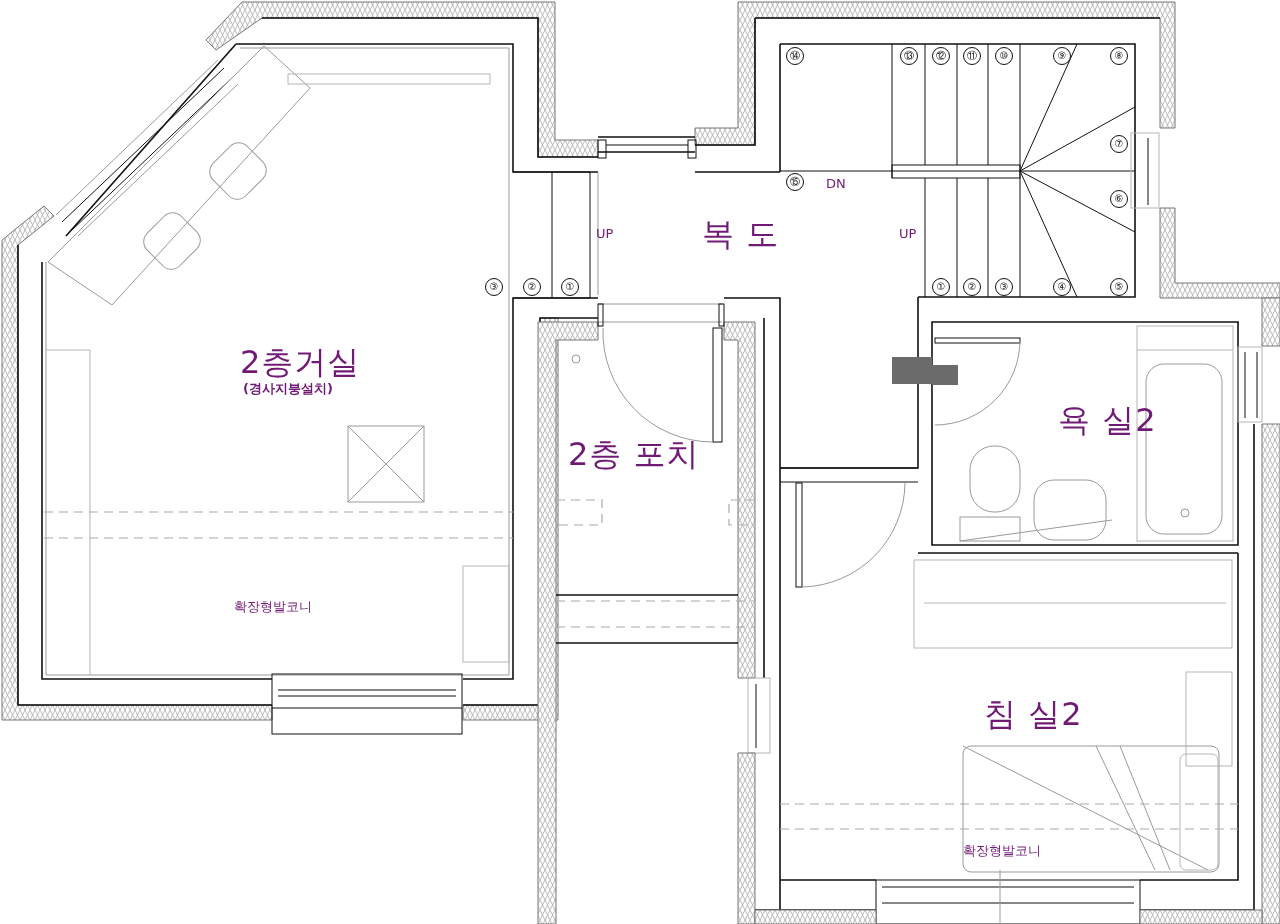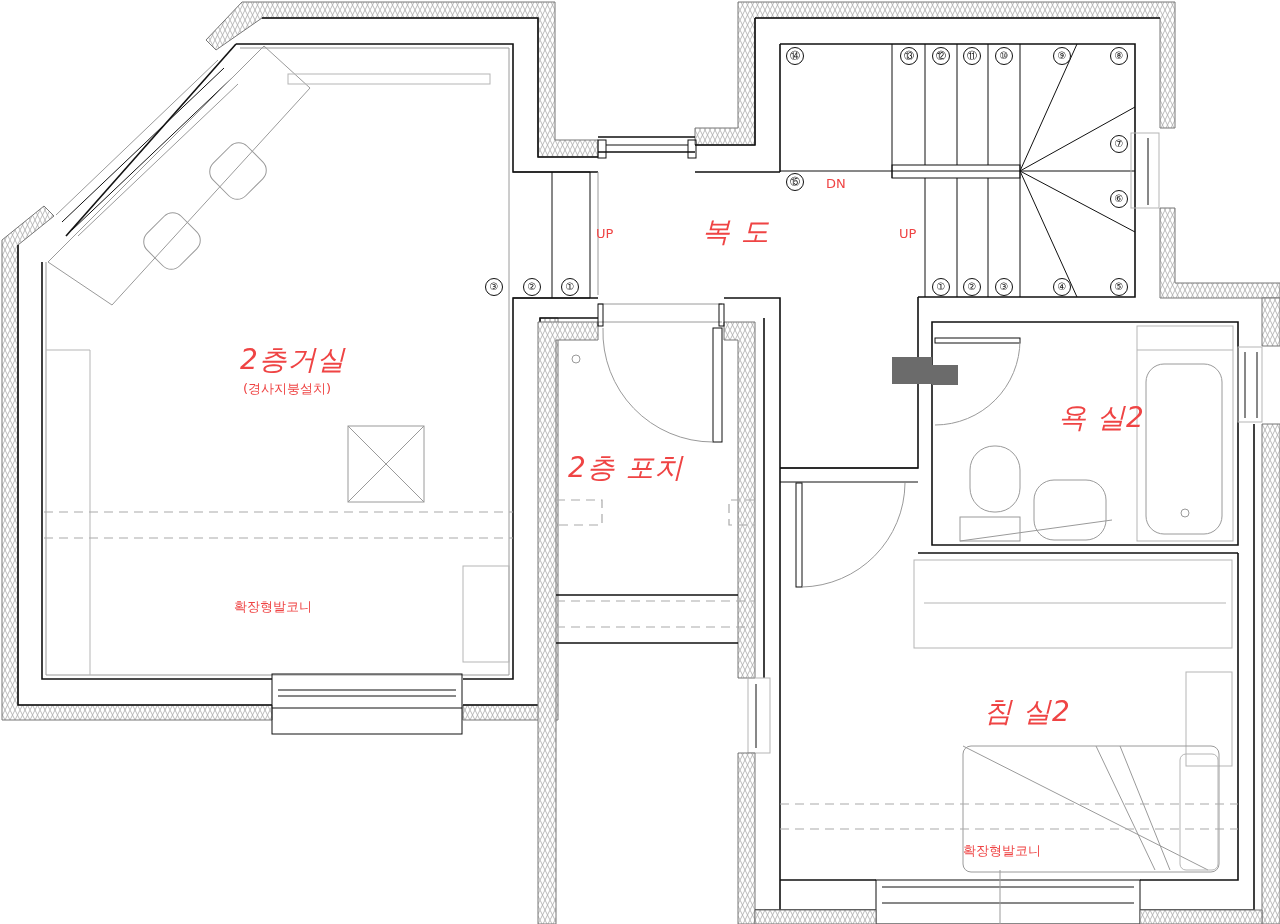--- a/index.html
+++ b/index.html
@@ -4,22 +4,22 @@
 <style>
   html, body { margin: 0; padding: 0; background: #ffffff; }
   body { width: 1280px; height: 924px; overflow: hidden; position: relative; font-family: "DejaVu Sans", sans-serif; }
   #plan { position: absolute; left: 0; top: 0; width: 1280px; height: 924px; }
   .wall { fill: none; stroke: #111; stroke-width: 1.6; }
   .thin { fill: none; stroke: #111; stroke-width: 1; }
   .gray { fill: none; stroke: #9a9a9a; stroke-width: 1; }
   .lgray { fill: none; stroke: #b5b5b5; stroke-width: 1; }
   .dash { fill: none; stroke: #aaa; stroke-width: 1.2; stroke-dasharray: 9 6; }
   .insul { fill: url(#insul); stroke: #777; stroke-width: 1; }
-  .label { position: absolute; color: #ef4444; white-space: nowrap; font-family: "DejaVu Sans", sans-serif; line-height: 1; }
-  .lg { font-size: 28px; letter-spacing: 1px; font-style: italic; }
+  .label { position: absolute; color: #701a75; white-space: nowrap; font-family: "DejaVu Sans", sans-serif; line-height: 1; }
+  .lg { font-size: 32px; letter-spacing: 1px; }
   .sm { font-size: 13px; }
   .num { position: absolute; width: 16px; height: 16px; border: 1px solid #111; border-radius: 50%;
          font-size: 10px; line-height: 16px; text-align: center; color: #111; font-family: "DejaVu Sans", sans-serif; background: #fff; }
 </style>
 </head>
 <body>
 
 <svg id="plan" viewBox="0 0 1280 924" xmlns="http://www.w3.org/2000/svg">
   <defs>
     <pattern id="insul" width="10" height="10" patternUnits="userSpaceOnUse">
@@ -177,23 +177,23 @@
 
     <rect class="thin" x="876" y="880" width="264" height="44"></rect>
     <path class="thin" d="M882 887 L1134 887 M882 903 L1134 903"></path>
     <line class="gray" x1="1000" y1="870" x2="1000" y2="924"></line>
     <path class="insul" d="M755 910 L876 910 L876 924 L755 924 Z"></path>
     <path class="insul" d="M1140 910 L1262 910 L1262 924 L1140 924 Z"></path>
   </g>
 </svg>
 
 <div class="label lg" style="left:240px;top:346px;">2층거실</div>
-<div class="label sm" style="left:243px;top:382px;">(경사지붕설치)</div>
+<div class="label sm" style="left:243px;top:382px;font-weight:bold;">(경사지붕설치)</div>
 <div class="label sm" style="left:234px;top:600px;">확장형발코니</div>
-<div class="label lg" style="left:568px;top:454px;">2층 포치</div>
+<div class="label lg" style="left:568px;top:438px;">2층 포치</div>
 <div class="label lg" style="left:702px;top:218px;">복 도</div>
 <div class="label lg" style="left:1046px;top:404px;margin-left:12px;">욕 실2</div>
 <div class="label lg" style="left:984px;top:698px;">침 실2</div>
 <div class="label sm" style="left:963px;top:844px;">확장형발코니</div>
 
 <div class="label sm" style="left:596px;top:227px;">UP</div>
 <div class="num" style="left:485px;top:278px;">③</div>
 <div class="num" style="left:523px;top:278px;">②</div>
 <div class="num" style="left:561px;top:278px;">①</div>
 

